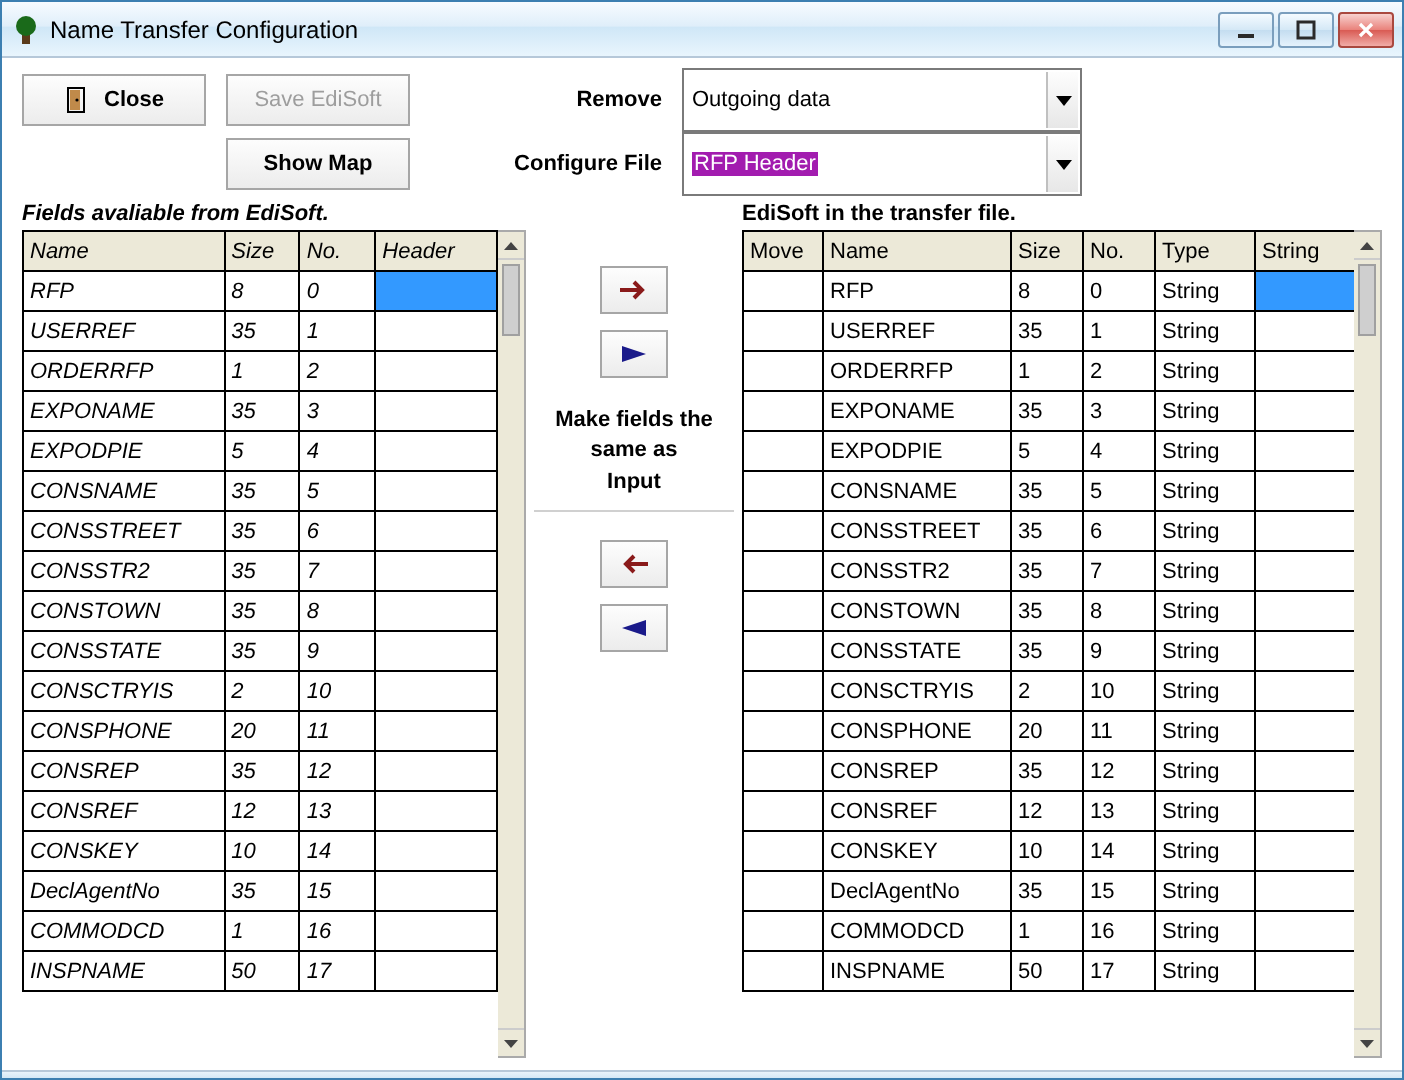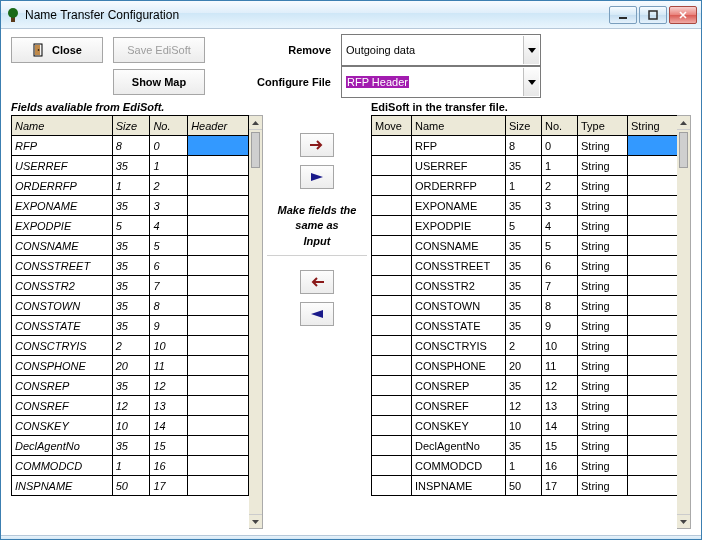--- a/index.html
+++ b/index.html
@@ -44,21 +44,21 @@
 
   .table-outer { display:flex; flex:1; border:0; }
   .table-scroll { flex:1; overflow:hidden; }
   .vscroll { width:14px; background:#ece9d8; border:1px solid #aaa; border-left:none; position:relative; }
   .vscroll .arrow { position:absolute; left:0; right:0; height:14px; display:flex; align-items:center; justify-content:center; background:#ece9d8;}
   .vscroll .arrow.up { top:0; border-bottom:1px solid #ccc;}
   .vscroll .arrow.down { bottom:0; border-top:1px solid #ccc;}
   .vscroll .thumb { position:absolute; left:2px; right:2px; top:16px; height:36px; background:#cfcfcf; border:1px solid #a0a0a0;}
 
   
-  .mid { width: 100px; display:flex; flex-direction:column; align-items:center; padding-top:34px; gap:8px;font-style:italic; }
+  .mid { width: 100px; display:flex; flex-direction:column; align-items:center; padding-top:34px; gap:8px; }
   .mid .arrow-btn { width:34px; height:24px; border:1px solid #a6a6a6; background:linear-gradient(to bottom,#fdfdfd,#ececec); display:flex; align-items:center; justify-content:center; cursor:default; }
   .mid .note { text-align:center; font-weight:bold; margin-top:6px; padding: 0 6px; line-height: 1.4; border-bottom: 1px solid #d0d0d0; padding-bottom: 6px; margin-bottom: 6px;}
 
   .bottom-border { height:4px; background: linear-gradient(to bottom,#e8f3fb,#d4e8f6); border-top:1px solid #b6c8d9; }
 
   svg { display:block; }
 </style>
 </head>
 <body>
 

